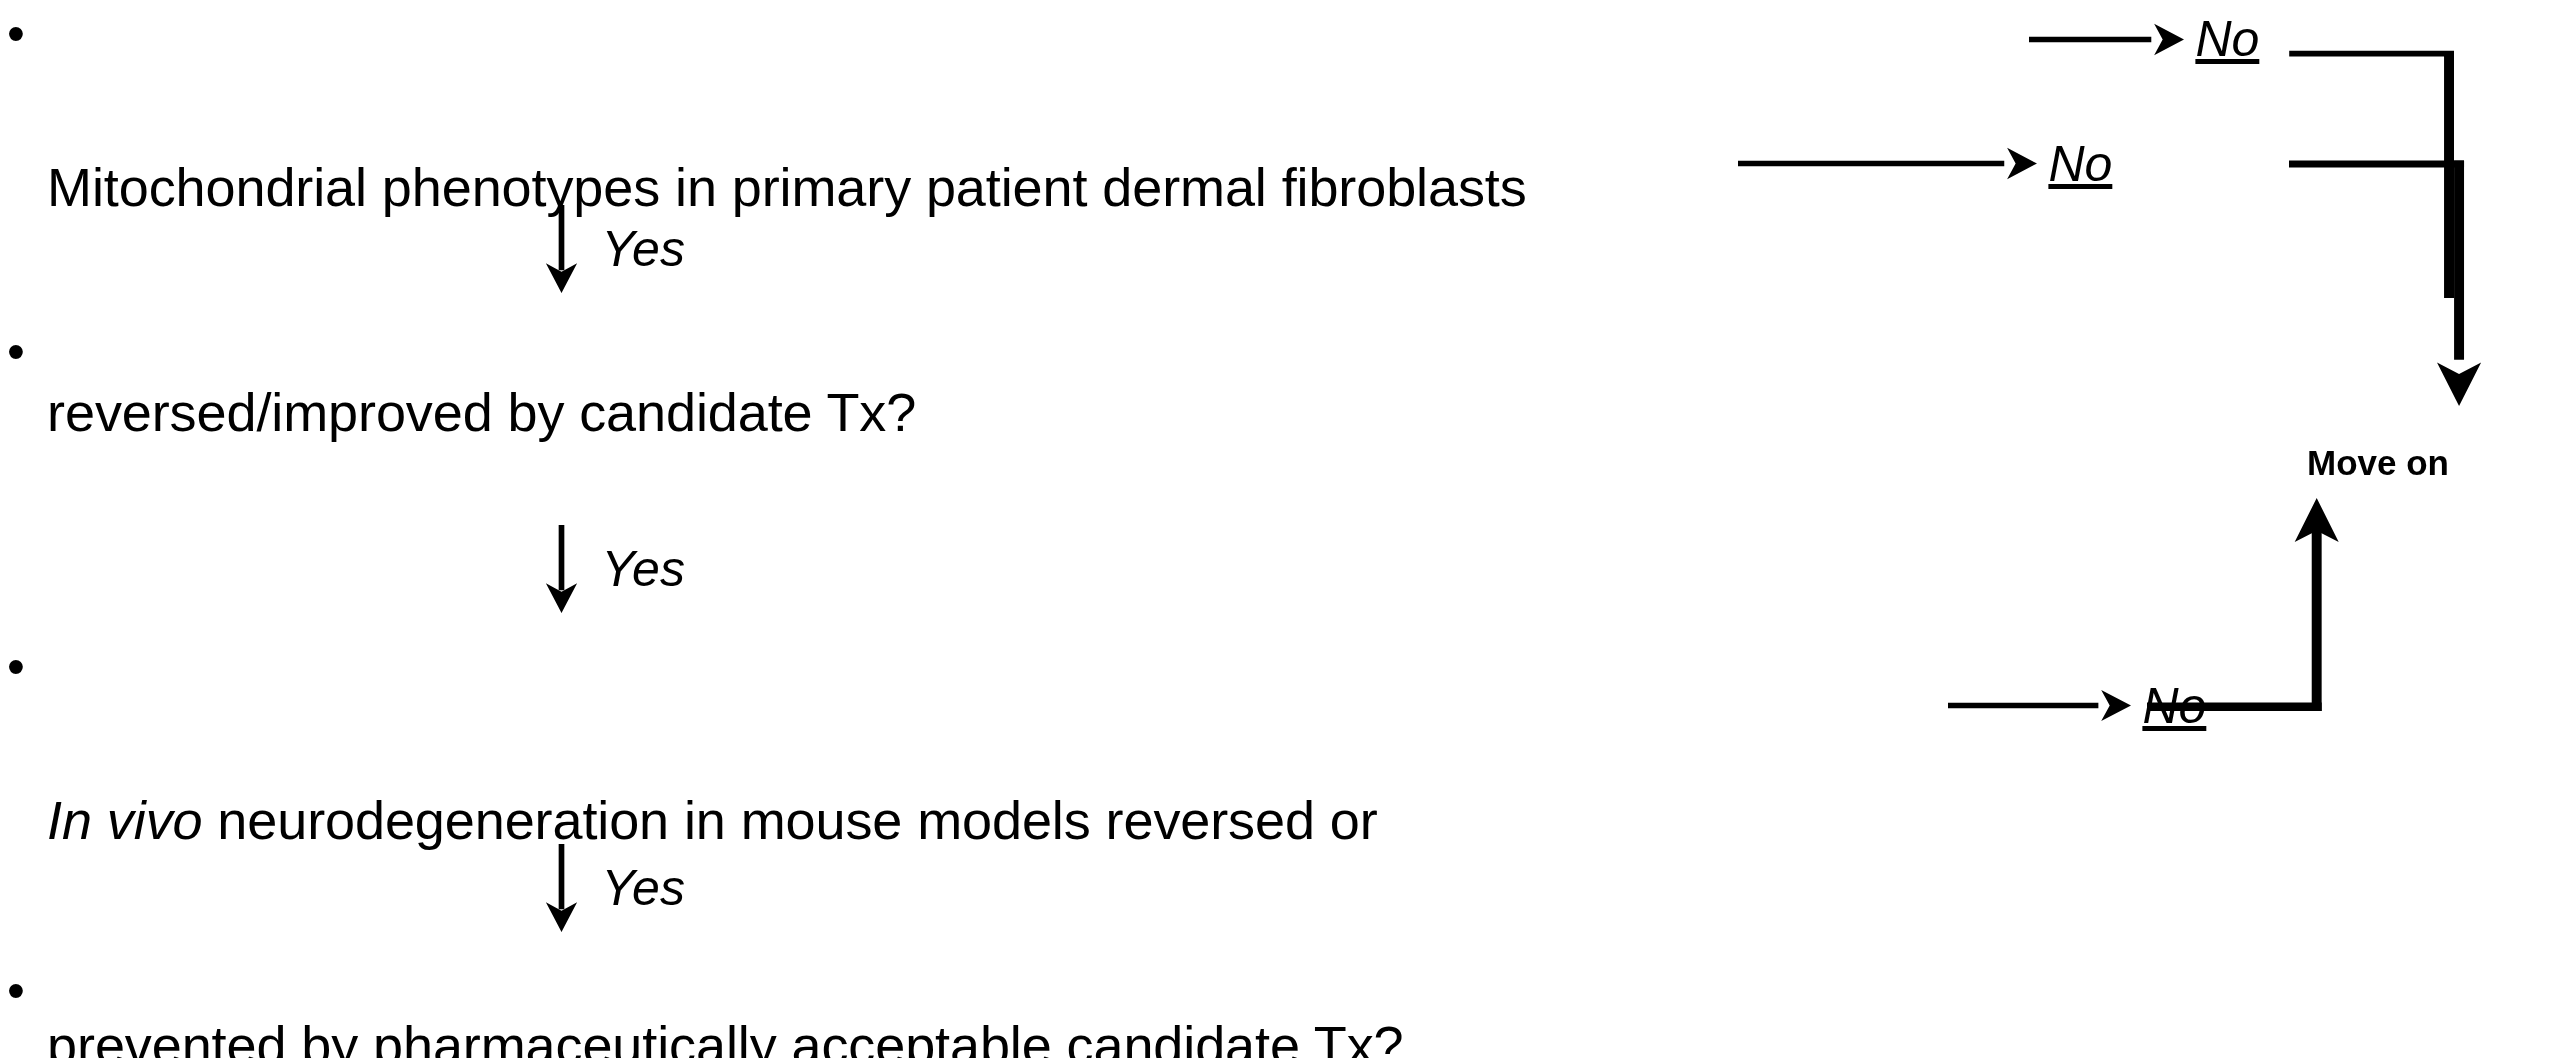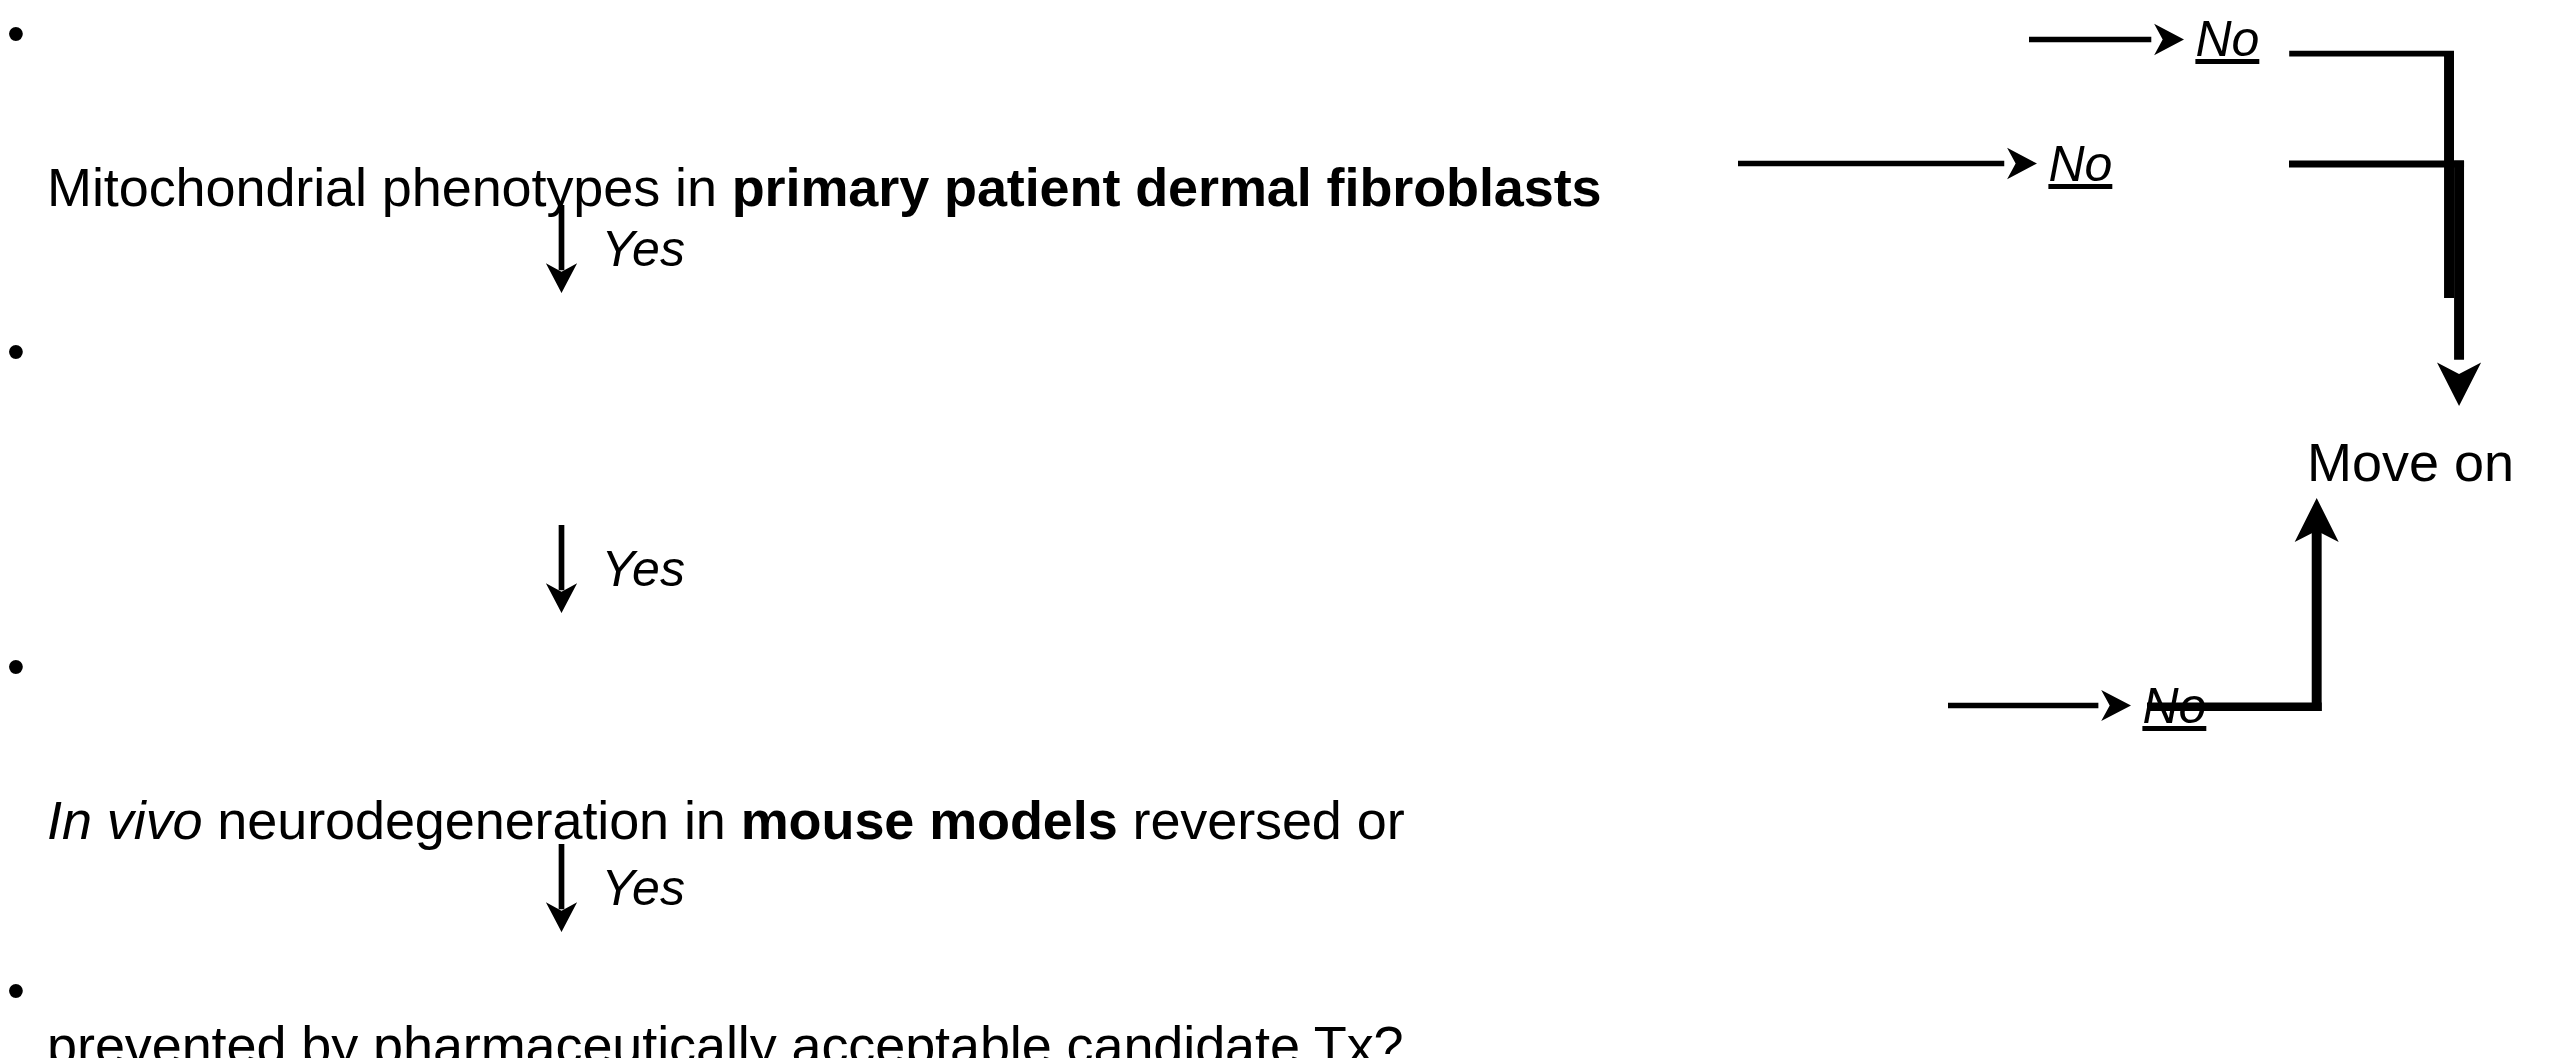--- a/index.html
+++ b/index.html
@@ -31,21 +31,21 @@
     text-align: left;
     font-family: "Liberation Sans", sans-serif;
   }
   .bullet-body {
     font-size: 54px;
     line-height: 75px;
     letter-spacing: -0.1px;
     white-space: pre-wrap;
   }
   .bullet-line { display: block; white-space: pre; }
-  b  { font-weight: 700; }
+  b  { font-weight: 400; }
   i  { font-style: italic; }
 
   
   .yes-branch {
     position: absolute;
     display: flex;
     align-items: center;
     justify-content: space-between;
   }
   .yes-label {
@@ -68,37 +68,38 @@
     line-height: 50px;
     font-style: italic;
     margin: 0 11.4px 0 11.4px;
     white-space: nowrap;
   }
   .no-arrow-svg { display: block; }
 
   
   .move-on {
     position: absolute;
-    font-size: 54px;
+    font-size: 35px;
     line-height: 61px;
-    font-weight: 400;
+    font-weight: 700;
     white-space: nowrap;
   }
 
   .conn-svg { position: absolute; overflow: visible; }
 </style>
 </head>
 <body>
 
 <div id="stage">
 
   <div class="bullet" style="left:7.1px; top:0px; width:1791px;">
     <span class="bullet-marker">•</span>
     <span class="bullet-body">
       <span class="bullet-line"><span>Mitochondrial phenotypes in </span><b>primary patient dermal fibroblasts</b></span>
+      <span class="bullet-line">reversed/improved by candidate Tx?</span>
     </span>
   </div>
 
   <div class="yes-branch" style="left:540px; top:205px;">
     <svg class="down-arrow-svg" width="43" height="88" viewBox="0 0 60 124">
       <path d="M26 0 h8 v92 h-8 z" fill="#000"></path>
       <path d="M30 124 L8 82 L30 94 L52 82 Z" fill="#000"></path>
     </svg>
     <span class="yes-label">Yes</span>
   </div>

